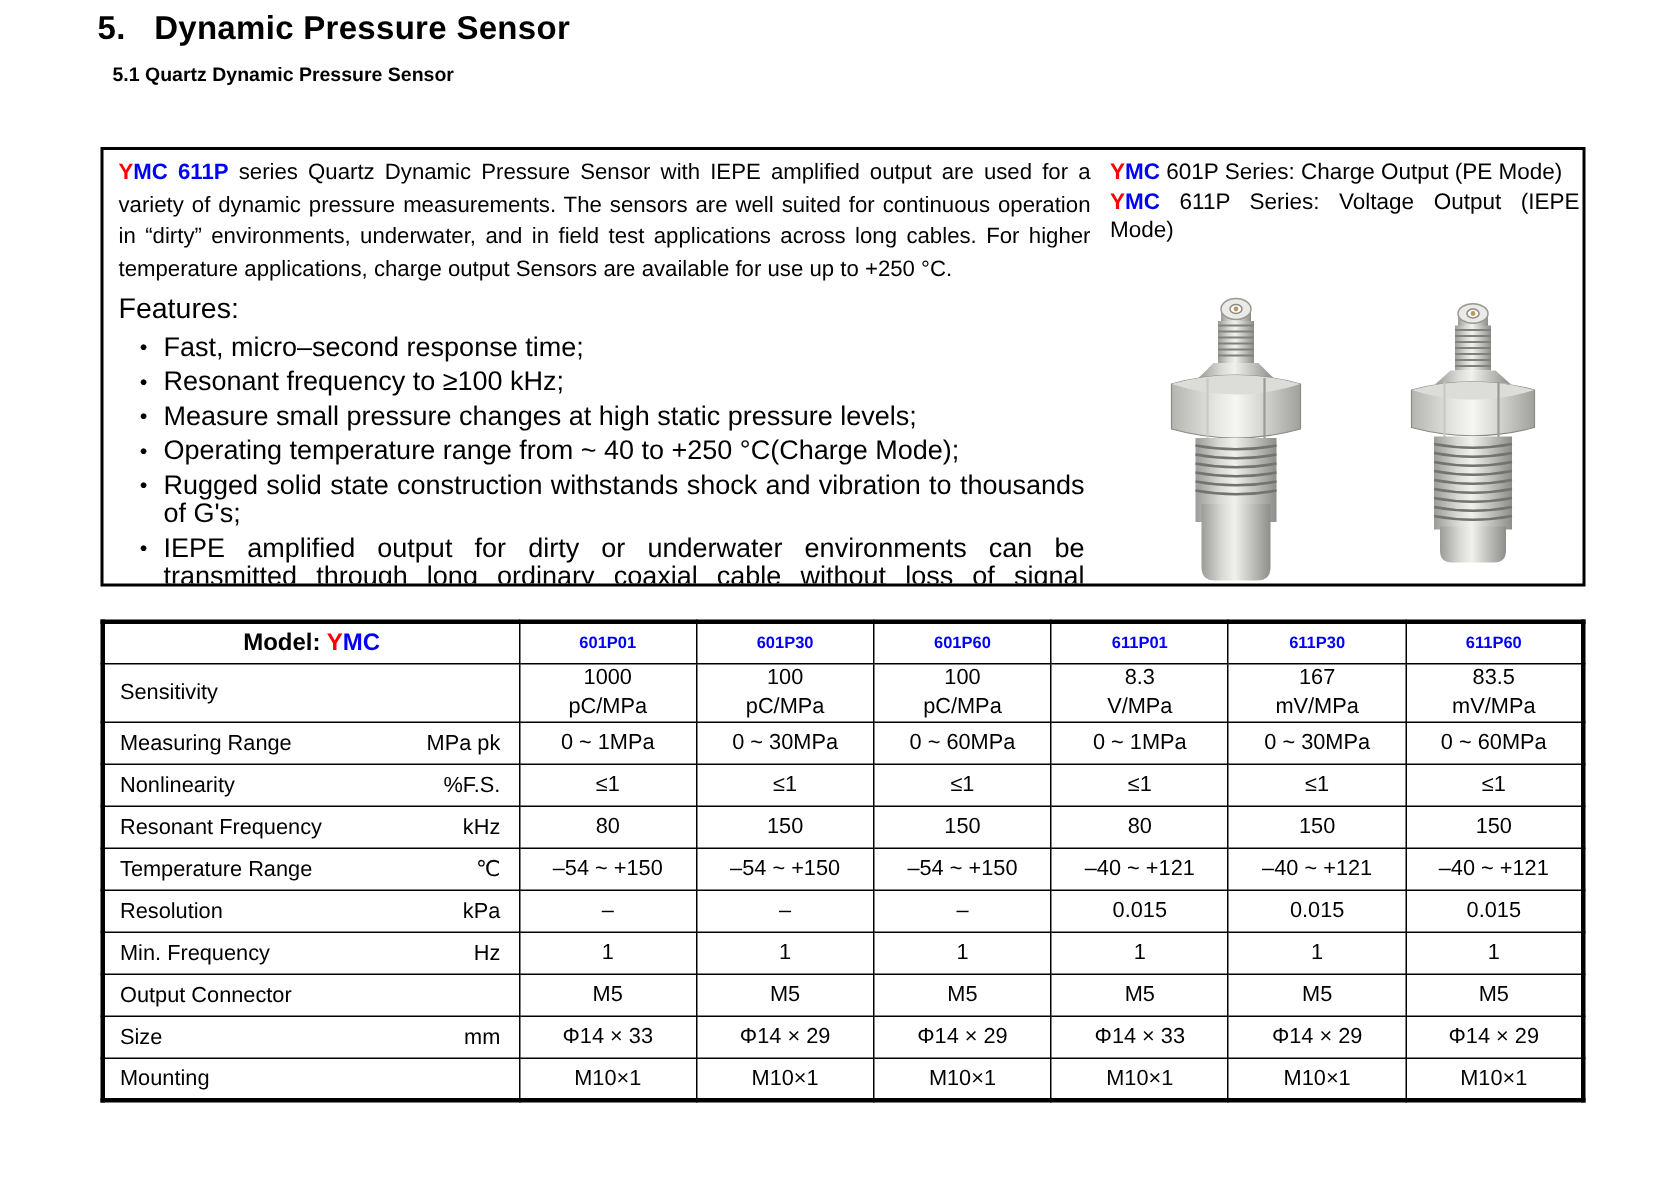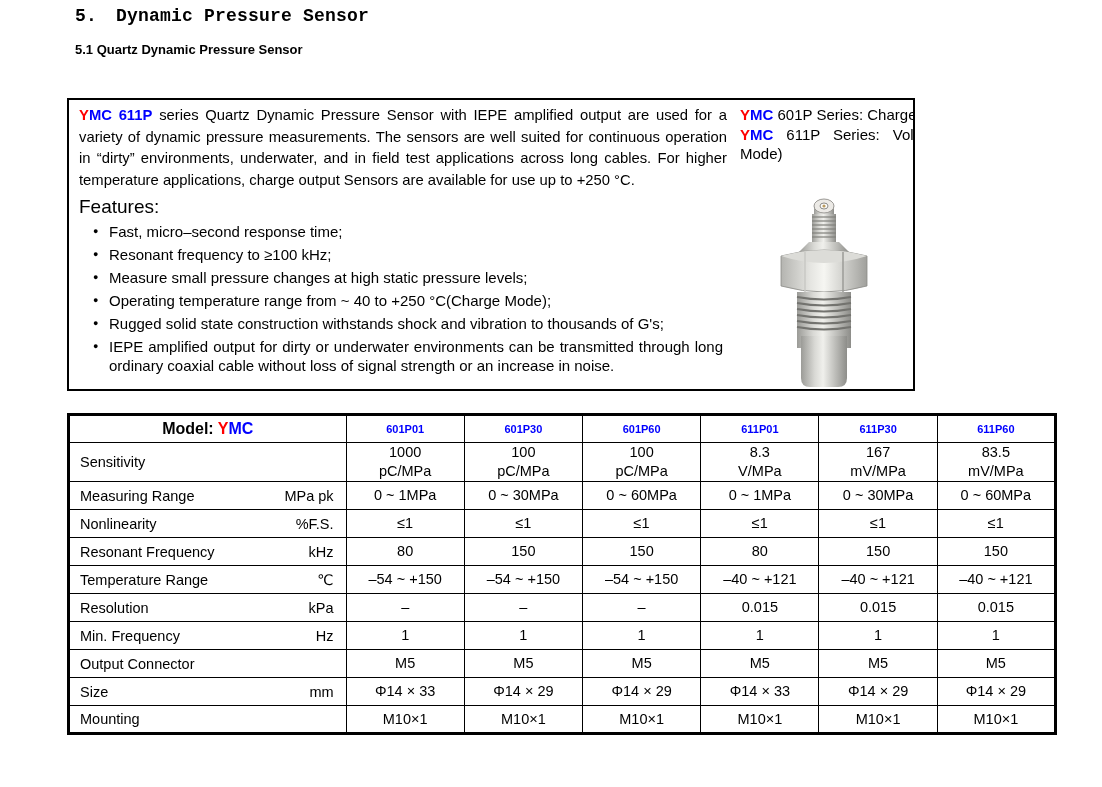--- a/index.html
+++ b/index.html
@@ -6,36 +6,36 @@
   html,body { background:#fff; }
   body {
     width:1102px; height:787px; position:relative; overflow:hidden;
     font-family:"Liberation Sans","DejaVu Sans",sans-serif; color:#000;
   }
   .red  { color:#ff0000; }
   .blue { color:#0000ff; }
   .b    { font-weight:bold; }
 
   
-  .h1 { position:absolute; left:75px; top:6px; font-size:18px; font-weight:bold; letter-spacing:0.2px;font-family:Liberation Mono, monospace; }
+  .h1 { position:absolute; left:65px; top:6px; font-size:22px; font-weight:bold; letter-spacing:0.2px; }
   .h1 .num { display:inline-block; margin-right:19px; }
   .h2 { position:absolute; left:75px; top:42px; font-size:13px; font-weight:bold; }
 
   
   .info-box {
-    position:absolute; left:67px; top:98px; width:848px; height:293px;
+    position:absolute; left:67px; top:98px; width:990px; height:293px;
     border:2px solid #000; overflow:hidden;
   }
   .box-left { position:absolute; left:10px; top:5px; width:648px; }
   .intro { font-size:14.8px; line-height:21.5px; text-align:justify; }
   .features-label { font-size:19px; margin-top:5px; }
   .features { list-style:none; margin-top:4px; }
   .features li { display:flex; margin-bottom:4px; }
   .blt { width:30px; padding-left:14px; font-size:9px; line-height:19px; flex:none; }
-  .btx { flex:1; font-size:15px; line-height:19px; text-align:justify; padding-right:4px; }
+  .btx { flex:1; font-size:18px; line-height:19px; text-align:justify; padding-right:4px; }
 
   .box-right { position:absolute; left:671px; top:5px; width:313px; }
   .series-note { font-size:15px; line-height:19.5px; text-align:justify; }
 
   .sensor { position:absolute; }
   .sensor-1 { left:700px; top:96px; }
   .sensor-2 { left:862px; top:101px; }
 
   
   .spec-table {

